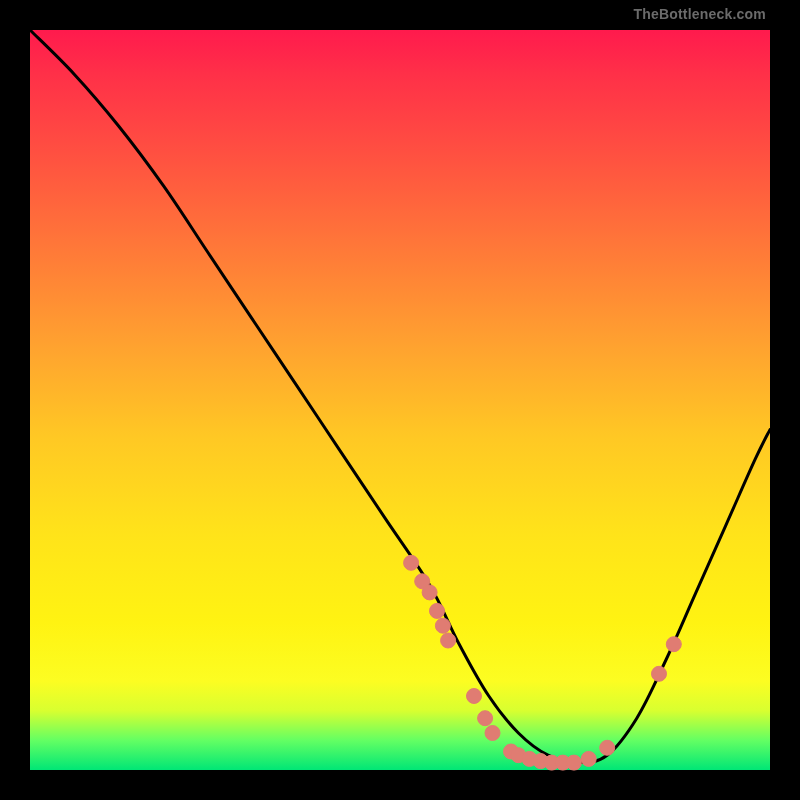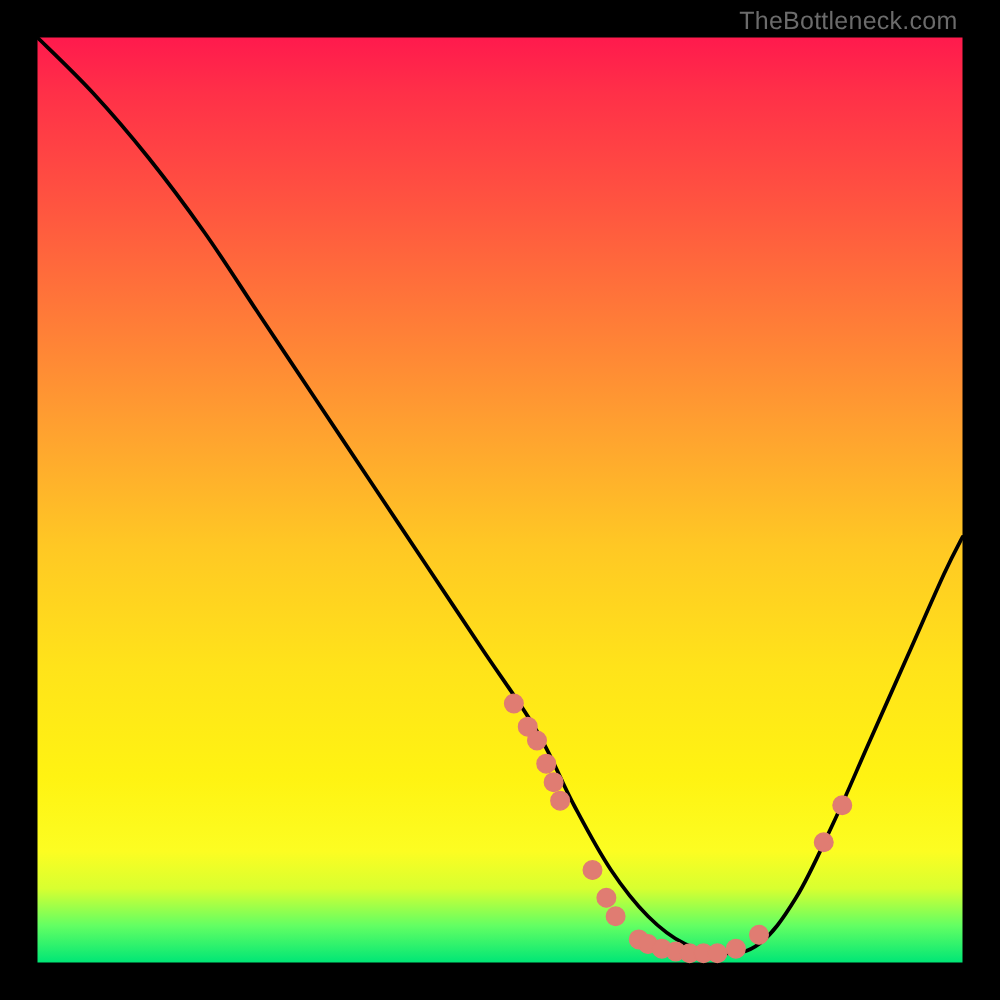--- a/index.html
+++ b/index.html
@@ -54,22 +54,22 @@
     top: 0;
     width: 740px;
     height: 740px;
     overflow: visible;
   }
   .attribution {
     position: absolute;
     top: 6px;
     right: 34px;
     color: #6b6b6b;
-    font-size: 20px;
-    font-weight: 400;
+    font-size: 14px;
+    font-weight: 700;
     letter-spacing: 0.2px;
   }
 </style>
 </head>
 <body>
 
 <div class="attribution">TheBottleneck.com</div>
 
 <div class="frame">
   <div class="plot-area">

